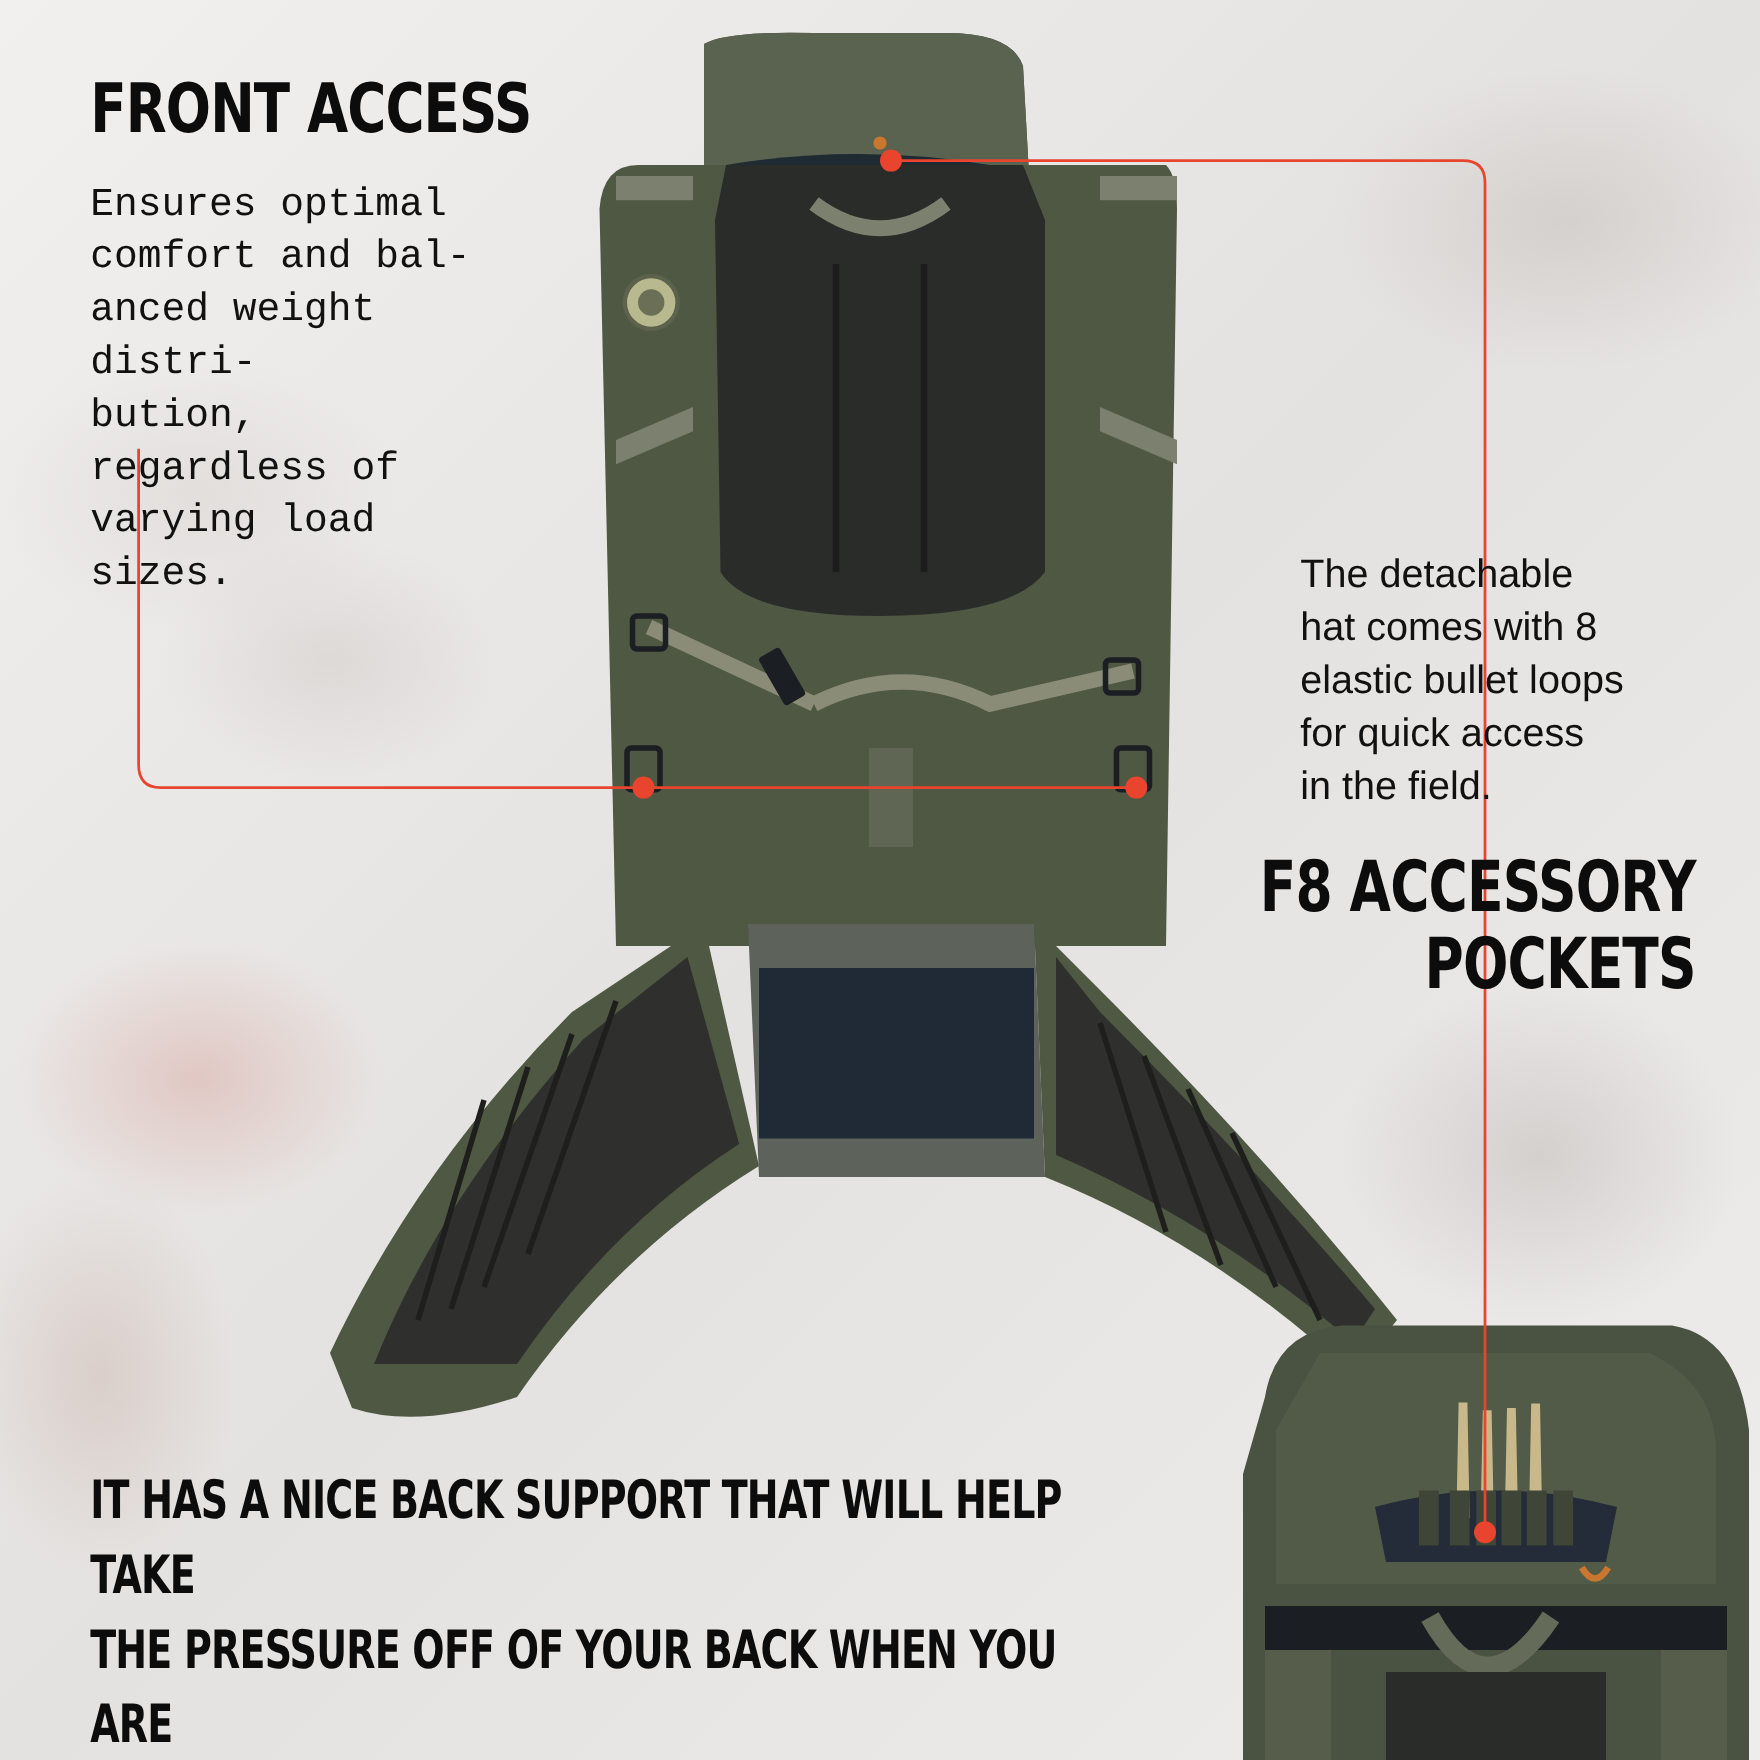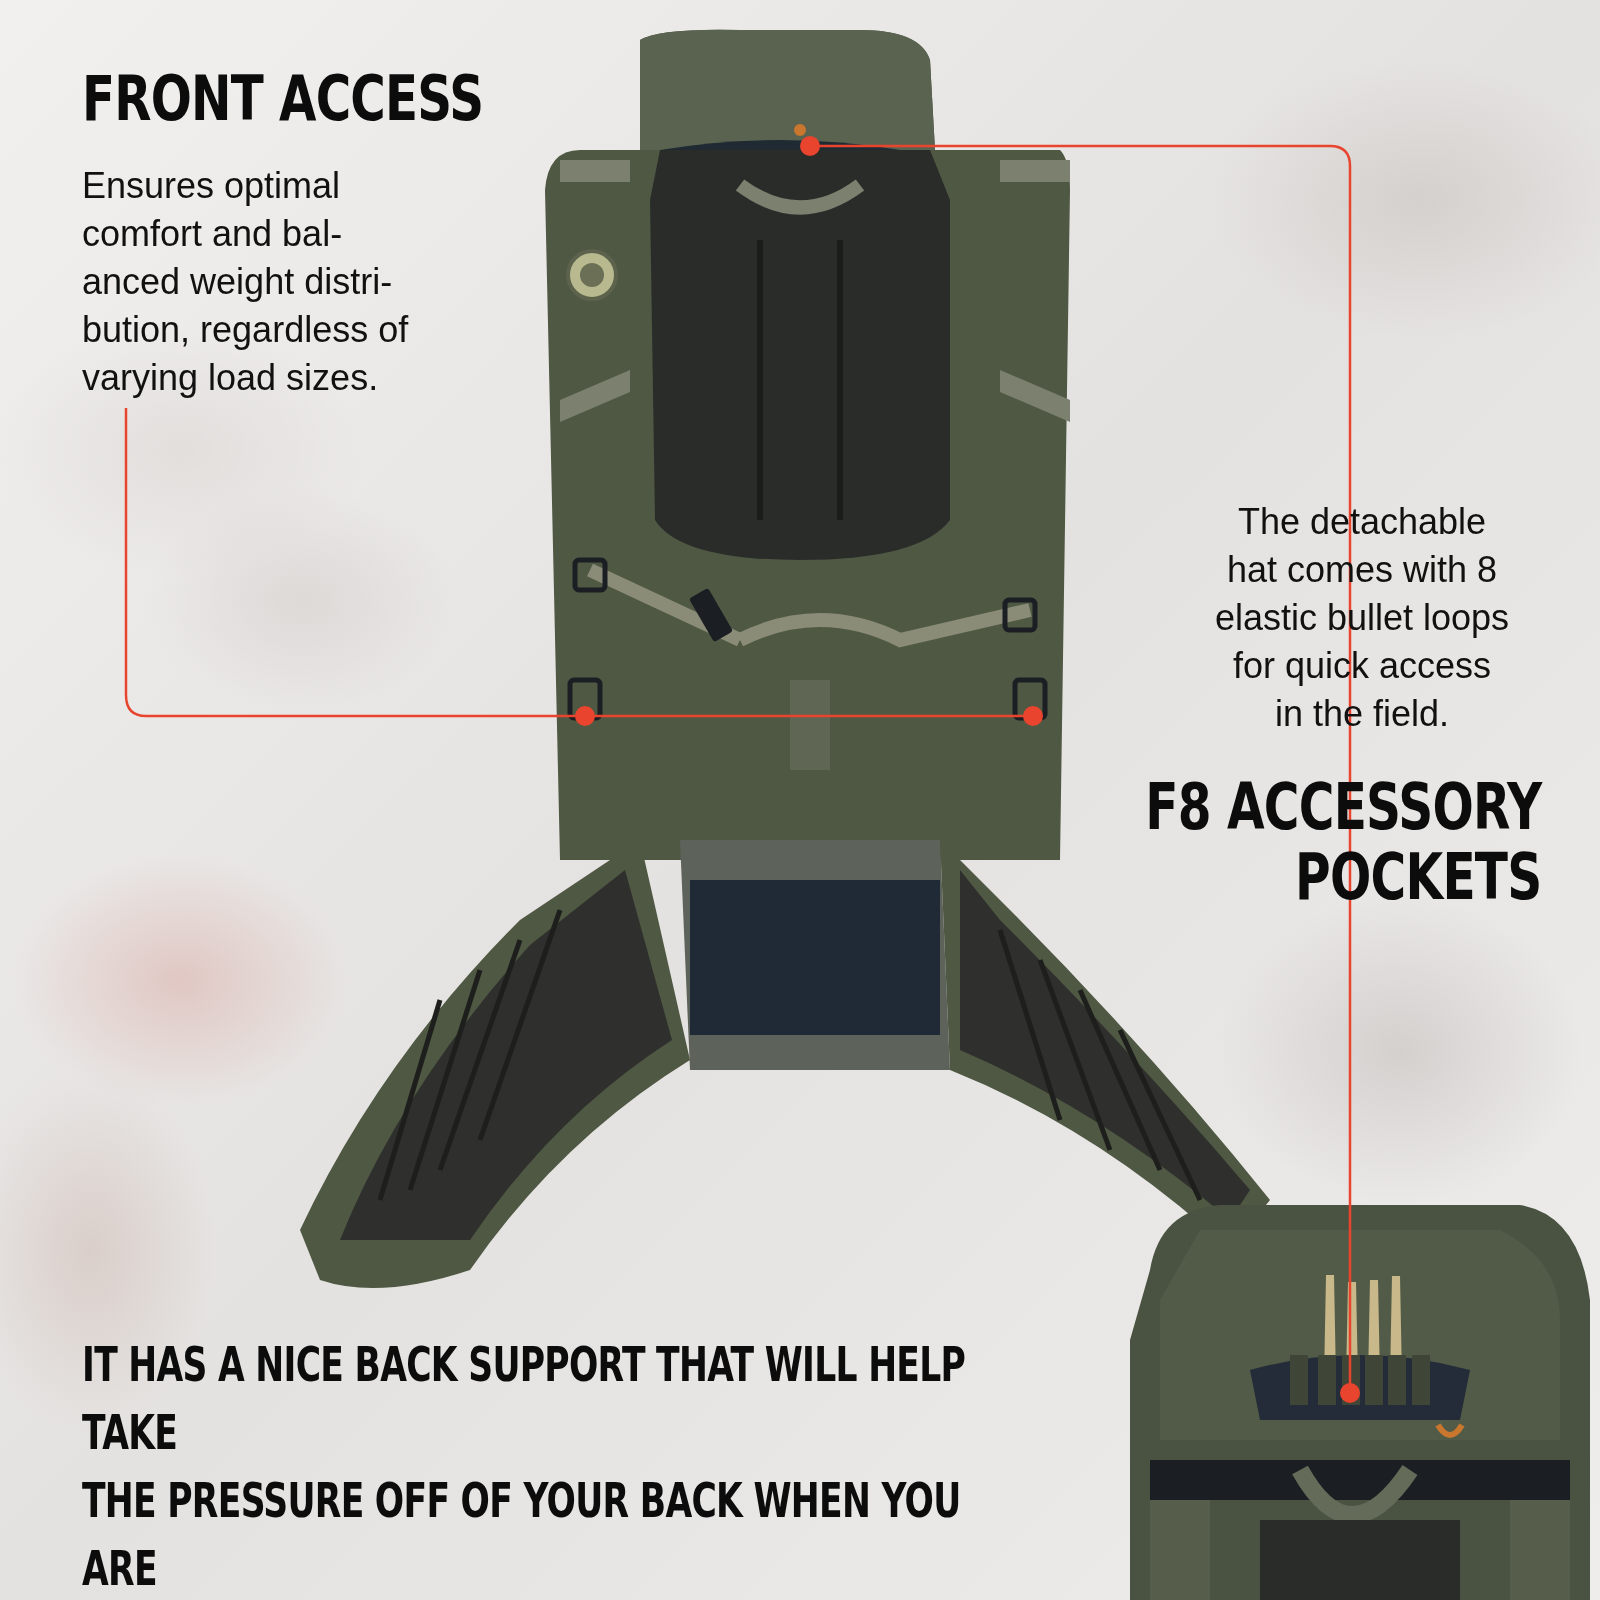--- a/index.html
+++ b/index.html
@@ -22,22 +22,22 @@
     .heading {
       position: absolute; font-family: "DejaVu Sans", sans-serif; font-weight: bold;
       color: #0c0c0c; letter-spacing: -1px; transform-origin: left top;
       text-transform: uppercase;
     }
     .h-front { left: 82px; top: 62px; font-size: 62px; transform: scaleX(0.78); }
     .body-text {
       position: absolute; font-family: "Liberation Sans", sans-serif;
       font-size: 36px; line-height: 48px; color: #111; white-space: pre-line;
     }
-    .t-front { left: 82px; top: 162px; width: 380px; }
-    .t-hat { right: 58px; top: 498px; width: 360px; text-align: center; }
+    .t-front { left: 82px; top: 162px; width: 380px; font-family: Liberation Mono, monospace; }
+    .t-hat { right: 58px; top: 498px; width: 360px; text-align: left; }
     .h-f8 {
       position: absolute; right: 58px; top: 772px; text-align: right;
       font-family: "DejaVu Sans", sans-serif; font-weight: bold; font-size: 64px;
       line-height: 70px; color: #0c0c0c; letter-spacing: -1px;
       transform: scaleX(0.76); transform-origin: right top; white-space: pre-line;
     }
     .h-bottom {
       position: absolute; left: 82px; top: 1330px; width: 1300px;
       font-family: "DejaVu Sans", sans-serif; font-weight: bold; font-size: 48px;
       line-height: 68px; color: #0c0c0c; letter-spacing: -1px;

